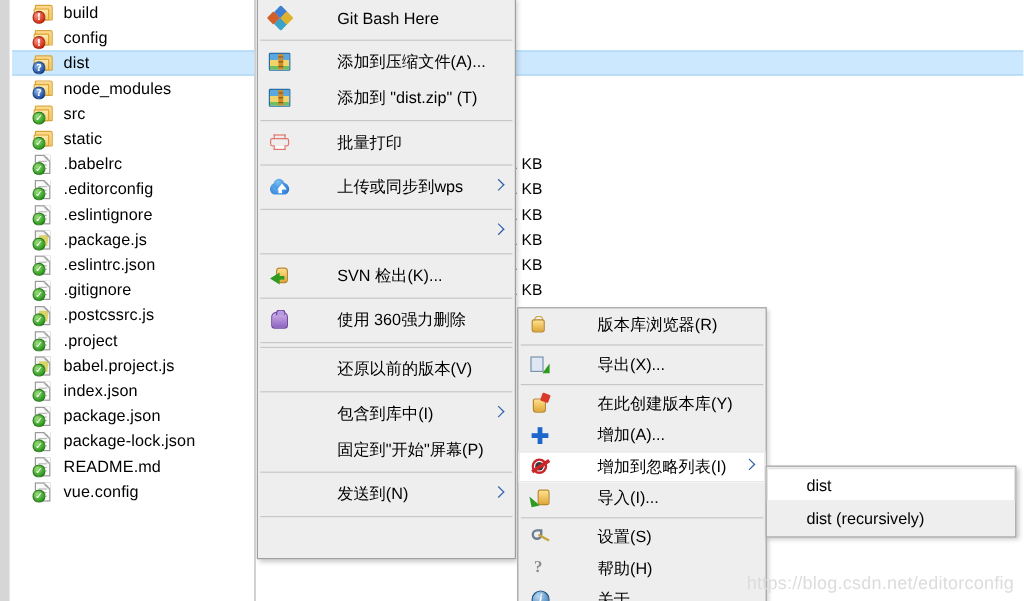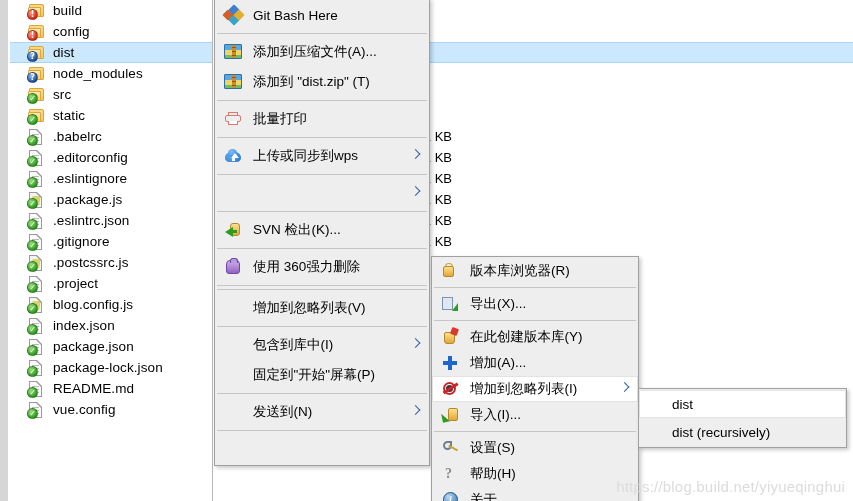--- a/index.html
+++ b/index.html
@@ -101,21 +101,21 @@
     position: absolute;
     background: #eeeeee;
     border: 1px solid #a0a0a0;
     box-shadow: 2px 2px 4px rgba(0,0,0,.22);
     font-size: 13.5px; color: #000;
     padding: 1px 0;
   }
   .mi {
     position: relative; height: 30px;
     display: flex; align-items: center;
-    padding-left: 0; white-space: nowrap;
+    padding-left: 0; white-space: nowrap; gap: 28px;
   }
   .mi.h { background:#ffffff; box-shadow: 0 0 0 1px #e2e2e2 inset; }
   .mi .mico { width: 20px; height: 20px; margin-left: 8px; margin-right: 10px;
     position: relative; flex: none; }
   .mi .mlbl { font-size: 13.5px; }
   .mi .arrow {
     position: absolute; right: 9px; top: 50%; transform: translateY(-50%);
     width: 8px; height: 13px;
   }
   .mi .arrow::before {
@@ -432,21 +432,21 @@
         </div>
         <div class="row" style="top: 294px;">
           <span class="ico">
             <span class="dico js">
               <span class="jsmk"></span>
             </span>
             <span class="ovl green">
               <span class="gl">✓</span>
             </span>
           </span>
-          <span class="nm">blog.config.js</span>
+          <span class="nm">babel.project.js</span>
         </div>
         <div class="row" style="top: 315px;">
           <span class="ico">
             <span class="dico">
               <span class="ln" style="top:4px"></span>
               <span class="ln" style="top:7px"></span>
               <span class="ln" style="top:10px"></span>
             </span>
             <span class="ovl green">
               <span class="gl">✓</span>
@@ -643,21 +643,21 @@
           <span class="i-360">
             <span class="hd"></span>
           </span>
         </span>
         <span class="mlbl">使用 360强力删除</span>
       </div>
       <div class="sep"></div>
       <div class="sep"></div>
       <div class="mi">
         <span class="mico"></span>
-        <span class="mlbl">增加到忽略列表(V)</span>
+        <span class="mlbl">还原以前的版本(V)</span>
       </div>
       <div class="sep"></div>
       <div class="mi">
         <span class="mico"></span>
         <span class="mlbl">包含到库中(I)</span>
         <span class="arrow"></span>
       </div>
       <div class="mi">
         <span class="mico"></span>
         <span class="mlbl">固定到"开始"屏幕(P)</span>
@@ -754,14 +754,14 @@
     </div>
   <div class="menu m3" id="menu-3">
       <div class="mi h">
         <span class="mlbl">dist</span>
       </div>
       <div class="mi">
         <span class="mlbl">dist (recursively)</span>
       </div>
     </div>
 
-  <div class="wm">https://blog.build.net/yiyueqinghui</div>
+  <div class="wm">https://blog.csdn.net/editorconfig</div>
 </div>
 
 </body></html>

